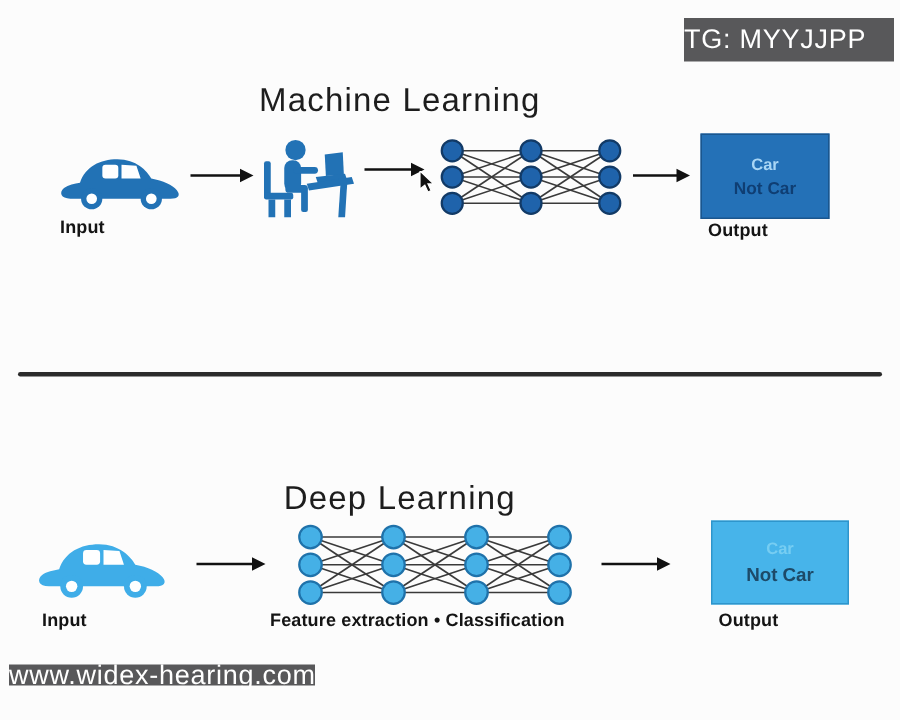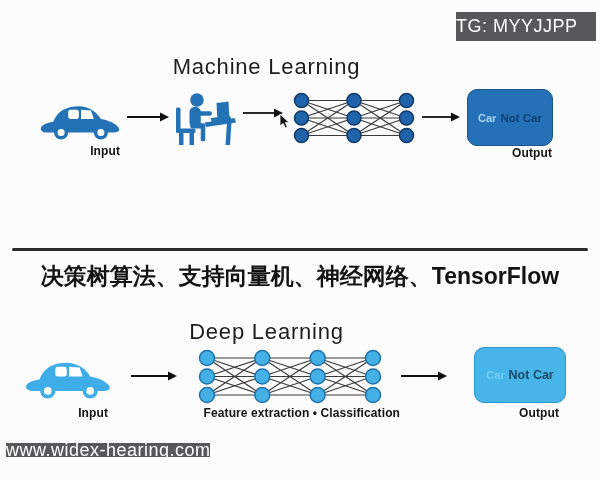--- a/index.html
+++ b/index.html
@@ -13,37 +13,37 @@
     position:absolute; background:#58585a; color:#ffffff;
     display:flex; align-items:center; justify-content:flex-start;
     font-size:18px; letter-spacing:.5px; white-space:nowrap;
   }
   .sec-title {
     position:absolute; left:0; width:533px; text-align:center;
     font-size:22px; font-weight:500; letter-spacing:.8px; color:#1d1d1d;
     line-height:24px; white-space:nowrap;
   }
   .lbl {
-    position:absolute; font-size:12px; font-weight:700; text-align:right;
+    position:absolute; font-size:12px; font-weight:700; text-align:left;
     color:#141414; letter-spacing:.1px; white-space:nowrap; line-height:13px;
   }
   .headline {
     position:absolute; left:0; width:600px; text-align:center;
     font-size:43px; font-weight:900; color:#131313; line-height:1;
     letter-spacing:1px; white-space:nowrap;
   }
   .subtitle {
     position:absolute; left:0; width:600px; text-align:center;
     font-size:23px; font-weight:800; color:#131313; line-height:1.25;
     white-space:nowrap;
   }
   .divider { position:absolute; left:12px; right:12px; height:3px; background:#2b2b2b; border-radius:2px; }
   .outbox {
-    position:absolute; display:flex; flex-direction:row;
-    align-items:center; justify-content:center; gap:4px; border-radius:10px;
+    position:absolute; display:flex; flex-direction:column;
+    align-items:center; justify-content:center; gap:4px; border-radius:0;
   }
   .outbox-ml { background:#2471b7; border:1px solid #1a568e; }
   .outbox-dl { background:#47b4ea; border:1px solid #2e95cc; }
   .out-car-ml  { font-size:11px; font-weight:600; color:#a9d6f5; }
   .out-ncar-ml { font-size:11.5px; font-weight:700; color:#0f3e73; }
   .out-car-dl  { font-size:11px; font-weight:600; color:#7fd2f4; opacity:.85; }
   .out-ncar-dl { font-size:12.5px; font-weight:700; color:#1d4a68; }
   svg { display:block; }
 </style>
 </head>
@@ -137,21 +137,20 @@
     <polygon points="30,2.5 39,7 30,11.5" fill="#111"></polygon>
   </svg>
 
   <div class="outbox outbox-ml" style="left:467px; top:89px; width:84px; height:55px;">
     <span class="out-car-ml">Car</span>
     <span class="out-ncar-ml">Not Car</span>
   </div>
   <div class="lbl" style="left:472px; top:147px; width:80px;">Output</div>
 
   <div class="divider" style="top:248px;"></div>
-  <div class="subtitle" style="top:262px;">决策树算法、支持向量机、神经网络、TensorFlow</div>
 
   <div class="sec-title" style="top:320px;">Deep Learning</div>
 
   <svg class="abs" style="left:22px; top:353px;" width="94" height="47" viewBox="0 0 120 62">
     <g fill="#3fade8">
       <path d="M12 50 C3 50 1 44 6 40 C10 37 16 36 21 35 C26 20 40 13 56 13 C74 13 84 24 88 31 C99 33 108 37 112 42 C116 47 113 50 106 50 Z"></path>
       <circle cx="32" cy="50" r="10"></circle>
       <circle cx="88" cy="50" r="10"></circle>
     </g>
     <rect x="42" y="18" width="15" height="13" rx="3" fill="#ffffff"></rect>

